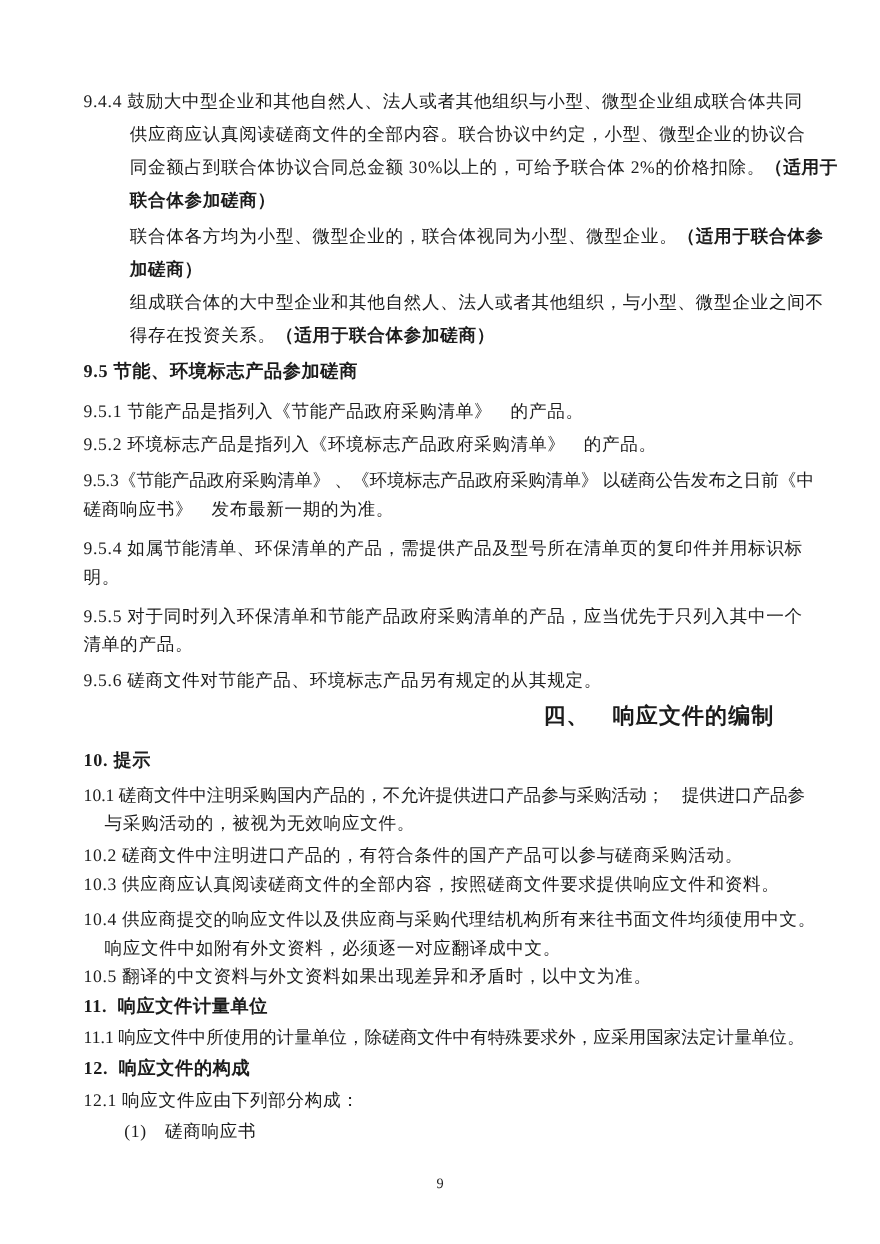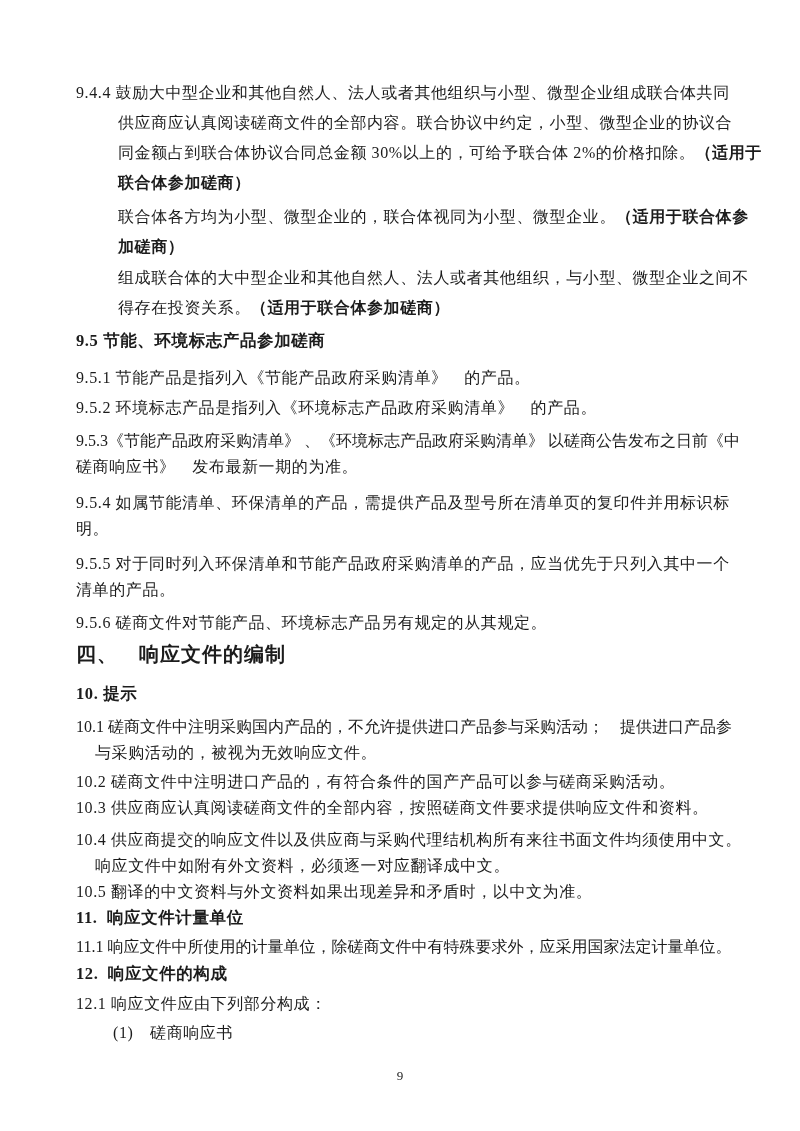--- a/index.html
+++ b/index.html
@@ -13,31 +13,31 @@
     font-family:"Liberation Serif","DejaVu Serif",serif;
     font-size:16px;
   }
   .content{position:absolute;left:76px;top:78px;width:676px;}
   .ln{
     line-height:26px;
     white-space:pre;
     letter-spacing:0.6px;
   }
   .lh30 .ln{line-height:30px;}
-  .bold{font-weight:700;font-family:Liberation Mono, monospace;}
+  .bold{font-weight:700;}
   .hd{font-weight:700;font-size:16.5px;letter-spacing:0.6px;}
   .tight{letter-spacing:0;}
   .i42{margin-left:42px;}
   .i19{margin-left:19px;}
   .i37{margin-left:37px;}
   .title{
     font-weight:700;
     font-size:20px;
     line-height:30px;
-    text-align:left;
+    text-align:right;
     margin-right:48px;
     letter-spacing:1px;
     white-space:pre;
   }
   .b1{margin-top:0;}
   .b2{margin-top:3px;}
   .b3{margin-top:0;}
   .b4{margin-top:4px;}
   .b5{margin-top:11px;}
   .b6{margin-top:4px;}

